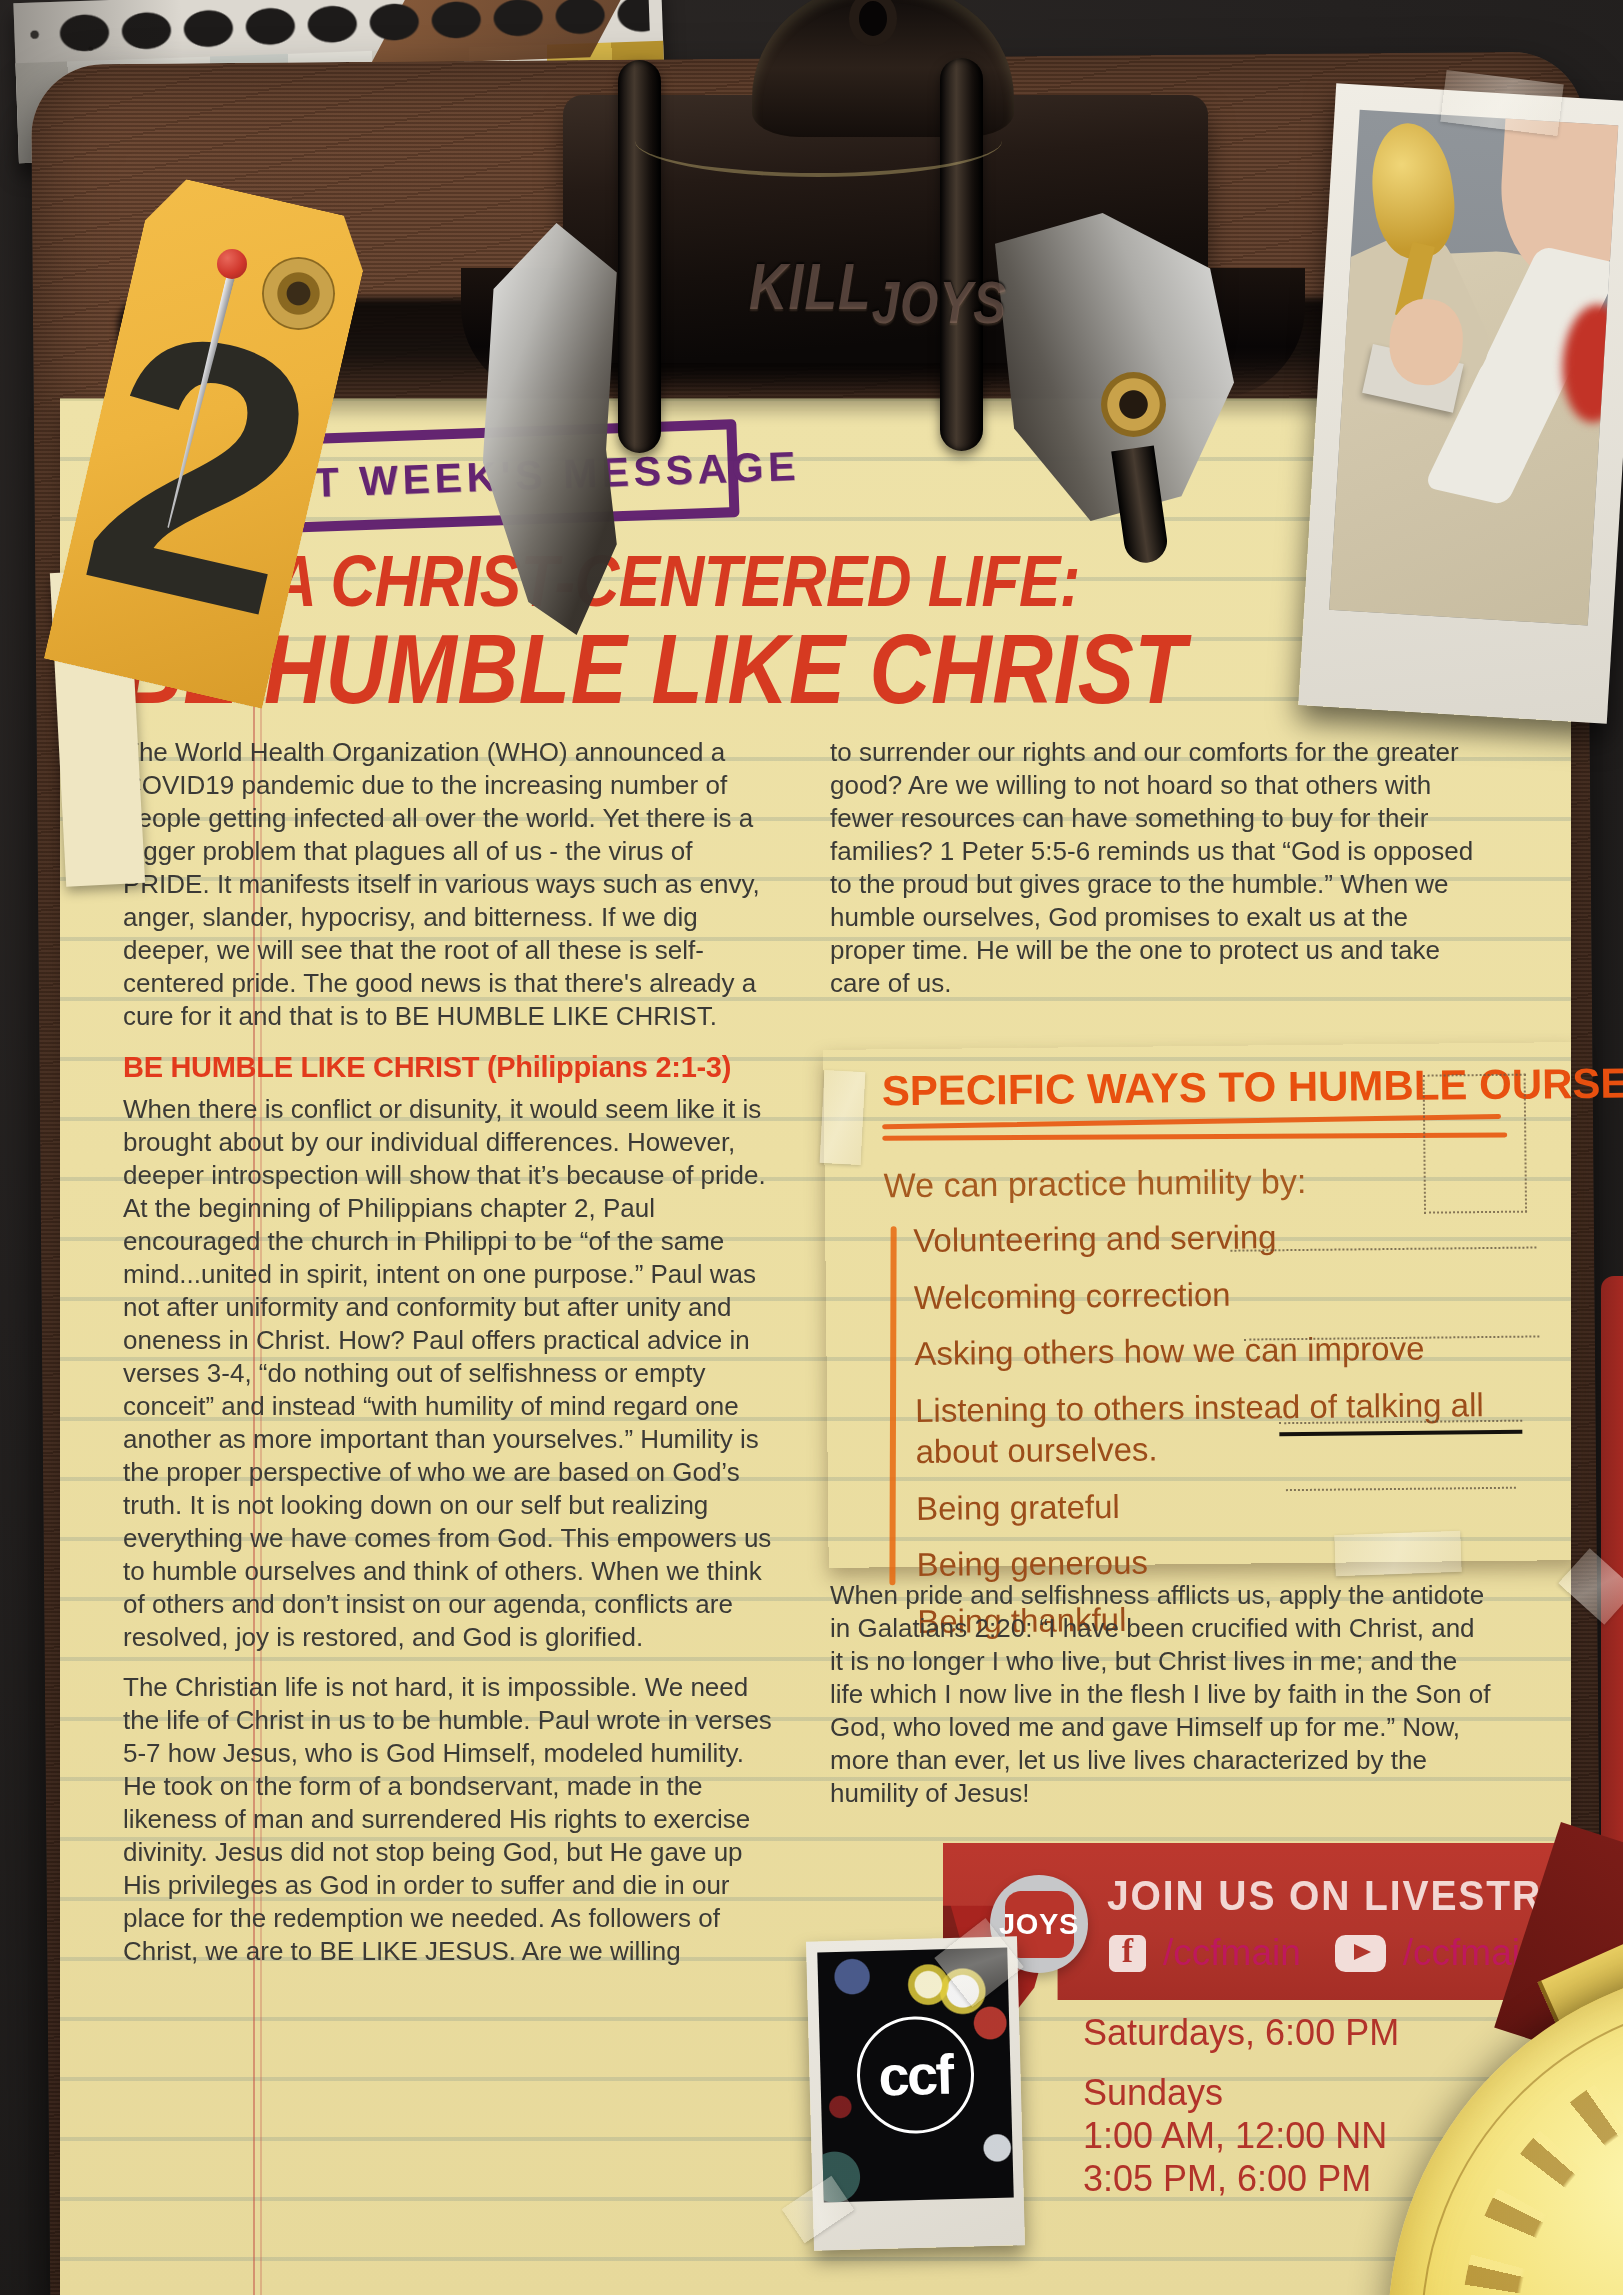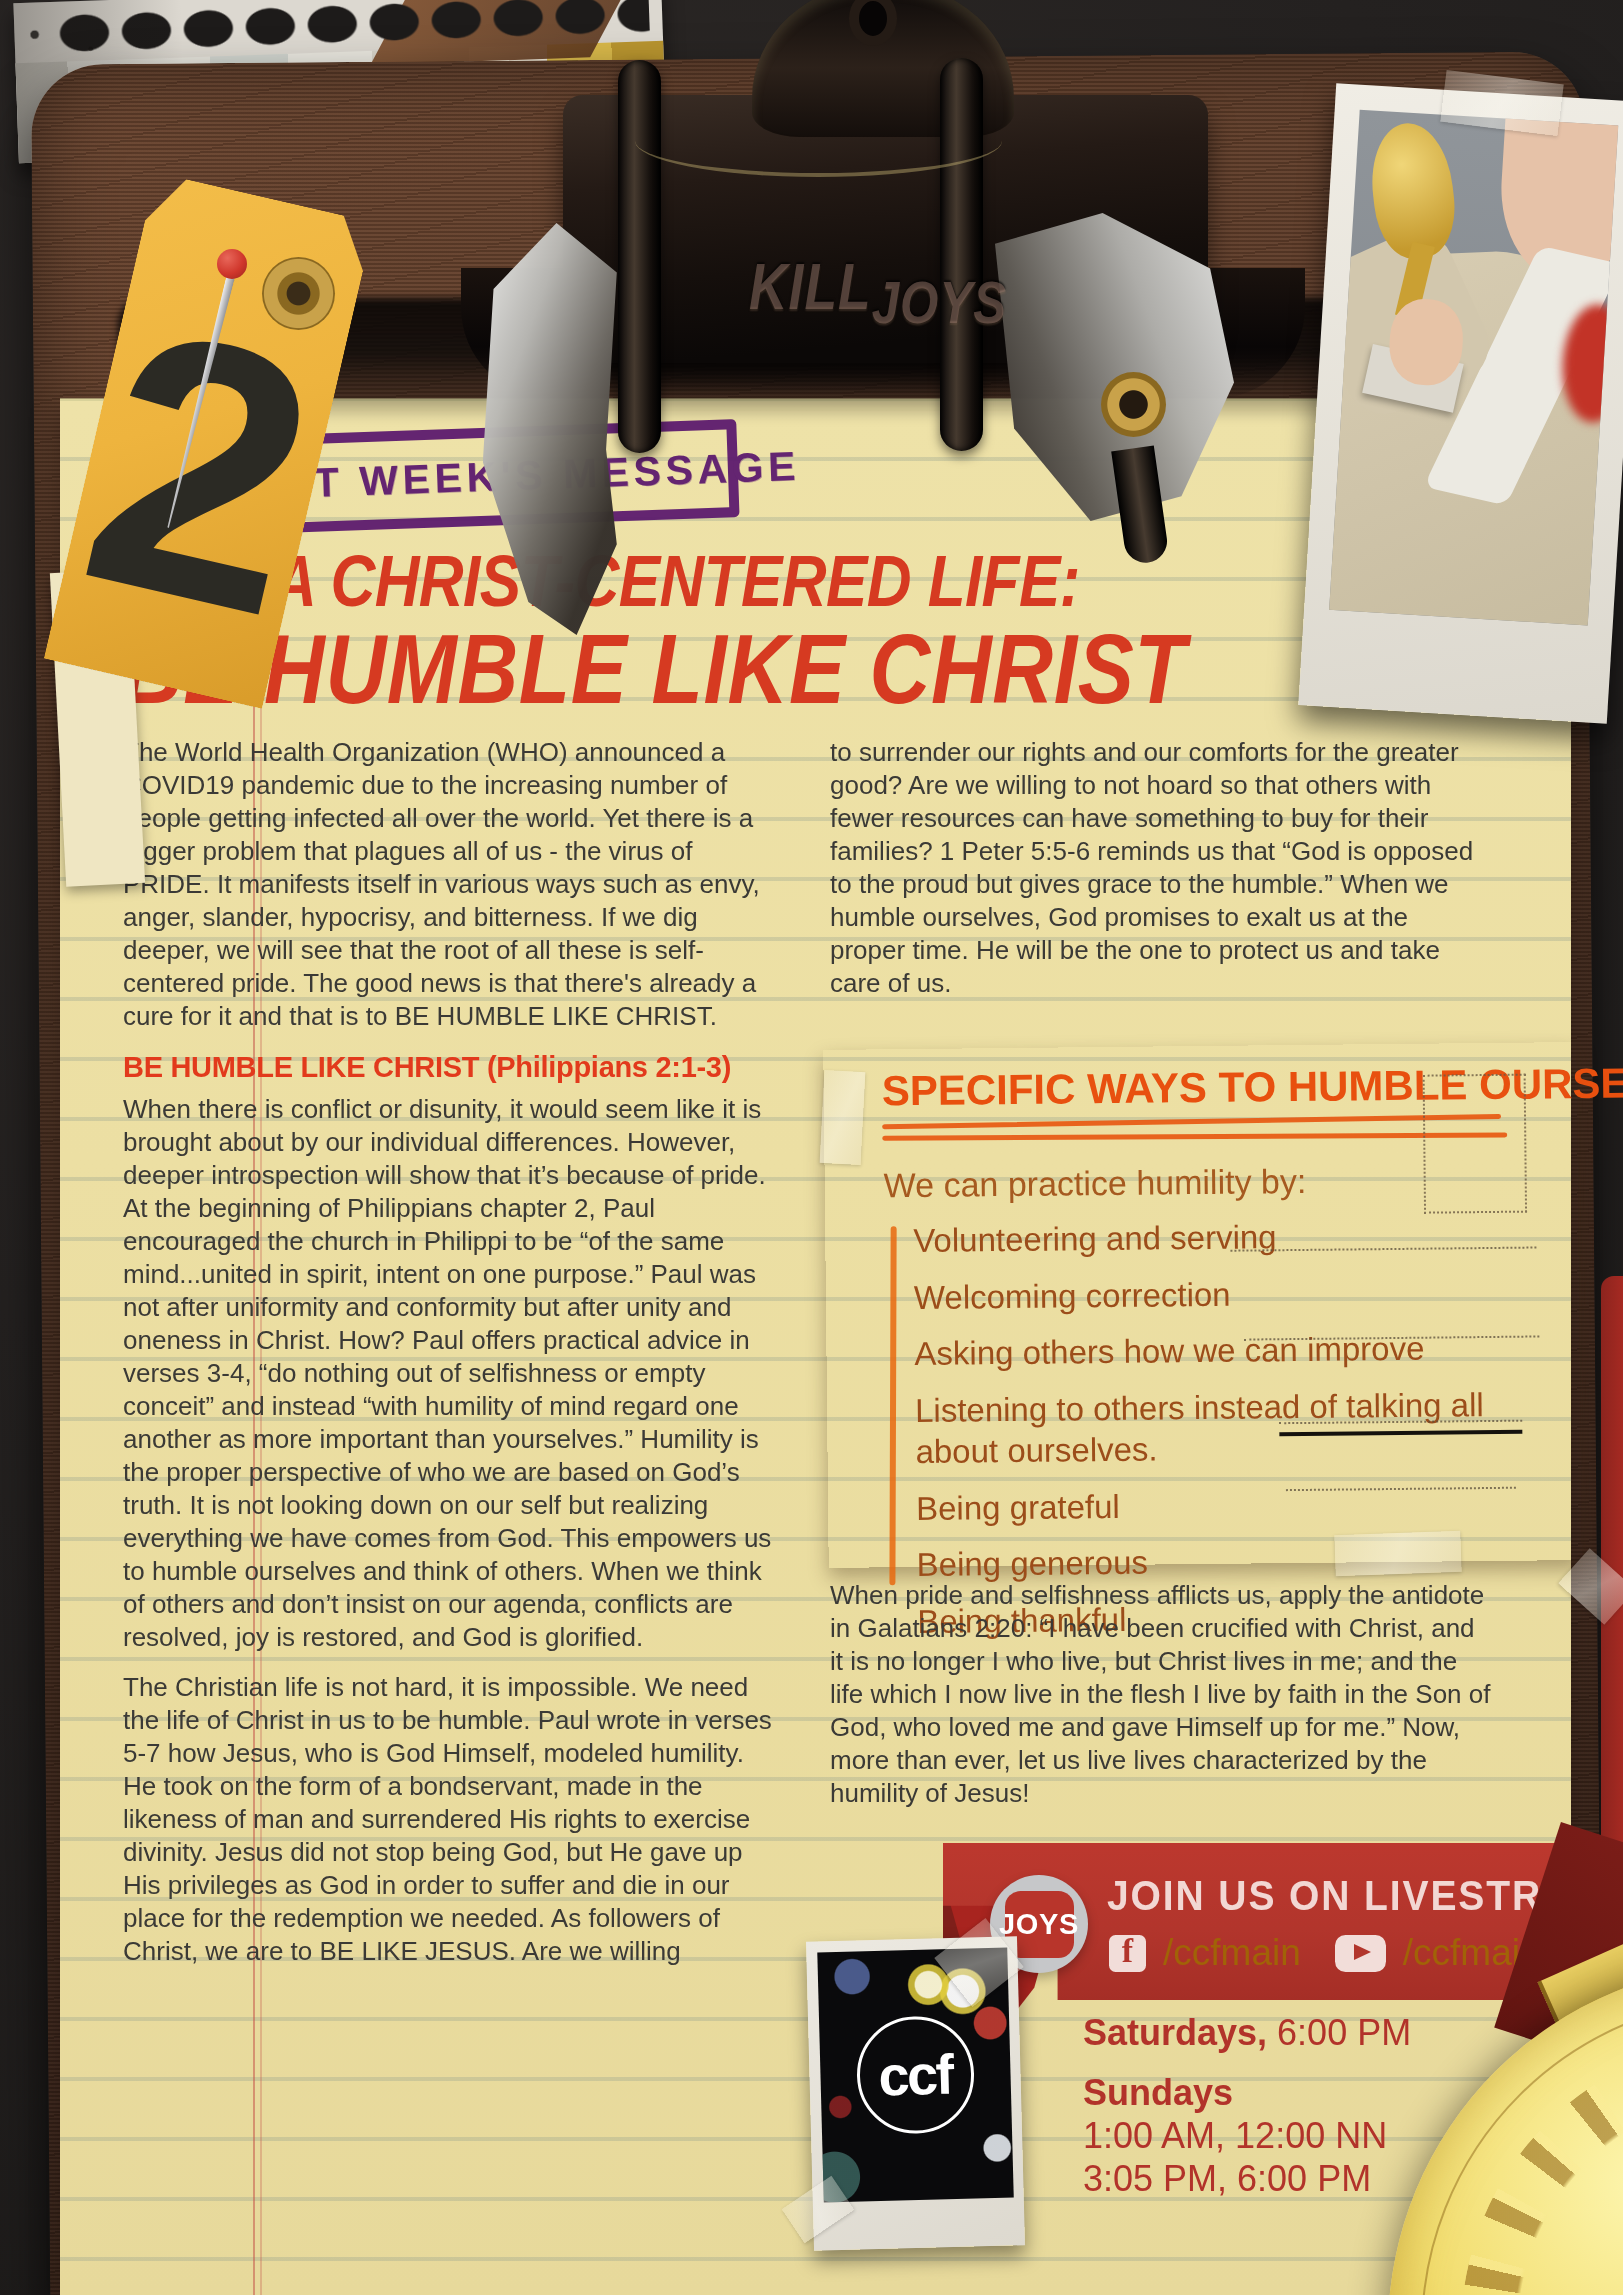--- a/index.html
+++ b/index.html
@@ -100,21 +100,21 @@
     background:#a8241f; clip-path:polygon(0 0, 100% 0, 78% 70%, 52% 100%, 22% 70%); }
   .live-circle { position:absolute; left:990px; top:1875px; width:98px; height:98px; border-radius:50%;
     background:#c6c7c9; z-index:6; display:flex; align-items:center; justify-content:center;
     box-shadow:0 5.2px 10.5px rgba(0,0,0,.25); }
   .live-badge { width:69px; height:67px; border-radius:15.7px; background:#b8352b;
     display:flex; align-items:center; justify-content:center; }
   .live-badge span { color:#fff; font-weight:bold; font-size:29px; letter-spacing:0.7px; }
   .ribbon-heading { position:absolute; left:1107px; top:1872px; z-index:6; color:#f2d7d3; font-weight:bold;
     font-size:42px; letter-spacing:2px; white-space:nowrap; transform:scaleX(.93); transform-origin:left; }
   .social-row { position:absolute; left:1109px; top:1932px; z-index:6; display:flex; align-items:center; gap:17px;
-    color:#a16207; font-size:37px; }
+    color:#be185d; font-size:37px; }
   .fb-icon { width:37px; height:37px; border-radius:6.5px; background:#f2ddd9; position:relative; }
   .fb-icon::after { content:"f"; position:absolute; left:0; right:0; top:-2.6px; text-align:center;
     color:#b2352c; font-weight:bold; font-size:34px; font-family:"Liberation Serif", serif; }
   .yt-icon { width:51px; height:37px; border-radius:10.5px; background:#f2ddd9; position:relative; margin-left:17px; }
   .yt-icon::after { content:""; position:absolute; left:19.6px; top:9.8px;
     border-left:17px solid #b2352c; border-top:8.5px solid transparent; border-bottom:8.5px solid transparent; }
   
   .ccf-polaroid { position:absolute; left:810px; top:1939px; width:211px; height:309px; z-index:6;
     background:linear-gradient(160deg,#ece9e1,#ddd9cf); transform:rotate(-1.5deg);
     box-shadow:0 10.5px 19.6px rgba(0,0,0,.4); padding:10.5px 10.5px 0 10.5px; }
@@ -126,21 +126,21 @@
       radial-gradient(circle at 90% 30%, rgba(195,60,50,.9) 0 15.7px, transparent 17px),
       radial-gradient(circle at 10% 62%, rgba(170,40,40,.7) 0 10.5px, transparent 11.8px),
       radial-gradient(circle at 6% 90%, rgba(90,160,150,.5) 0 25px, transparent 26px),
       radial-gradient(circle at 92% 80%, rgba(240,245,250,.85) 0 13px, transparent 14.4px),
       #0a0a0c; }
   .ccf-ring { position:absolute; left:50%; top:50%; width:117px; height:117px; border:3.9px solid #fff; border-radius:50%;
     transform:translate(-50%,-50%); display:flex; align-items:center; justify-content:center; }
   .ccf-ring span { color:#fff; font-weight:bold; font-size:56px; letter-spacing:-2.6px; }
   
   .schedule { position:absolute; left:1083px; top:2011px; z-index:6; color:#b2332a; font-size:36px; line-height:43px; }
-  .schedule .b { font-weight:bold; }
+  .schedule .b { font-weight:normal; }
   .schedule .row1 { margin-bottom:17px; }
   
   .edge-strap { position:absolute; left:1601px; top:1276px; width:23.6px; height:759px; z-index:4;
     background:linear-gradient(90deg,#8c241e,#a82a22); border-radius:13px 0 0 5.2px; }
   .medal-fold { position:absolute; left:1525px; top:1833px; width:105px; height:216px; z-index:6;
     background:linear-gradient(200deg,#7c1d18,#621511); transform:rotate(18deg); }
   .medal-tab { position:absolute; left:1550px; top:1956px; width:111px; height:85px; z-index:7;
     background:linear-gradient(180deg,#e8ce62,#c7a434); transform:rotate(-24deg);
     box-shadow:inset 11.8px 0 0 -7.9px rgba(120,85,15,.6), inset 29px 0 0 -25px rgba(120,85,15,.6); }
   .medal { position:absolute; left:1388px; top:1964px; width:733px; height:733px; border-radius:50%; z-index:8;

